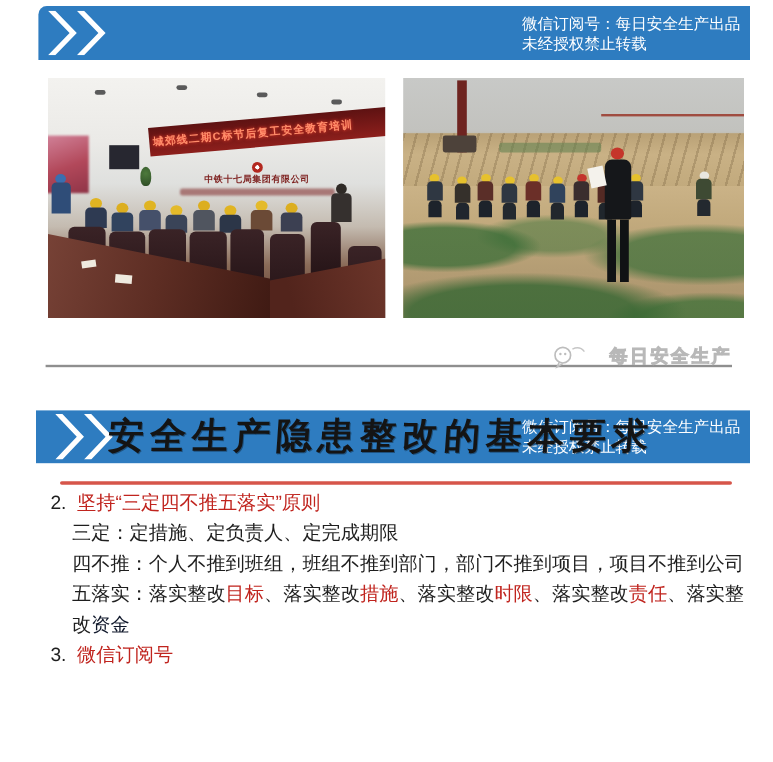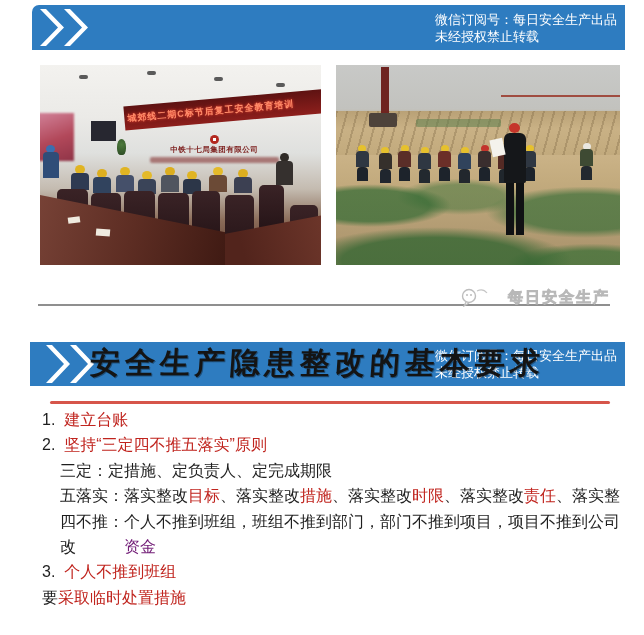--- a/index.html
+++ b/index.html
@@ -279,23 +279,21 @@
     </svg>
     <div class="sub-txt">
       <div>微信订阅号：每日安全生产出品</div>
       <div>未经授权禁止转载</div>
     </div>
     <div class="sec-title">安全生产隐患整改的基本要求</div>
   </div>
 
   <div class="abs" id="red-rule"></div>
   <div class="abs" id="list">
-    <div class="ln num"><span>1.  </span><span style="color: rgb(192, 36, 30);">建立台账</span></div>
     <div class="ln num"><span>2.  </span><span style="color: rgb(192, 36, 30); margin-top: 17px;">坚持“三定四不推五落实”原则</span></div>
     <div class="ln sub"><span>三定：定措施、定负责人、定完成期限</span></div>
+    <div class="ln sub"><span>四不推：个人不推到班组，班组不推到部门，部门不推到项目，项目不推到公司</span></div>
     <div class="ln sub"><span>五落实：落实整改</span><span style="color: rgb(192, 36, 30);">目标</span><span>、落实整改</span><span style="color: rgb(192, 36, 30);">措施</span><span>、落实整改</span><span style="color: rgb(192, 36, 30);">时限</span><span>、落实整改</span><span style="color: rgb(192, 36, 30);">责任</span><span>、落实整</span></div>
-    <div class="ln sub"><span>四不推：个人不推到班组，班组不推到部门，部门不推到项目，项目不推到公司</span></div>
-    <div class="ln sub"><span>改</span><span style="color: #701a75; margin-left: 48px;">资金</span></div>
-    <div class="ln num"><span>3.  </span><span style="color: rgb(192, 36, 30);">个人不推到班组</span></div>
-    <div class="ln flush"><span>要</span><span style="color: rgb(192, 36, 30);">采取临时处置措施</span></div>
+    <div class="ln sub"><span>改</span><span style="color: #0f172a;">资金</span></div>
+    <div class="ln num"><span>3.  </span><span style="color: rgb(192, 36, 30);">微信订阅号</span></div>
   </div>
 
 </div>
 
 </body></html>

